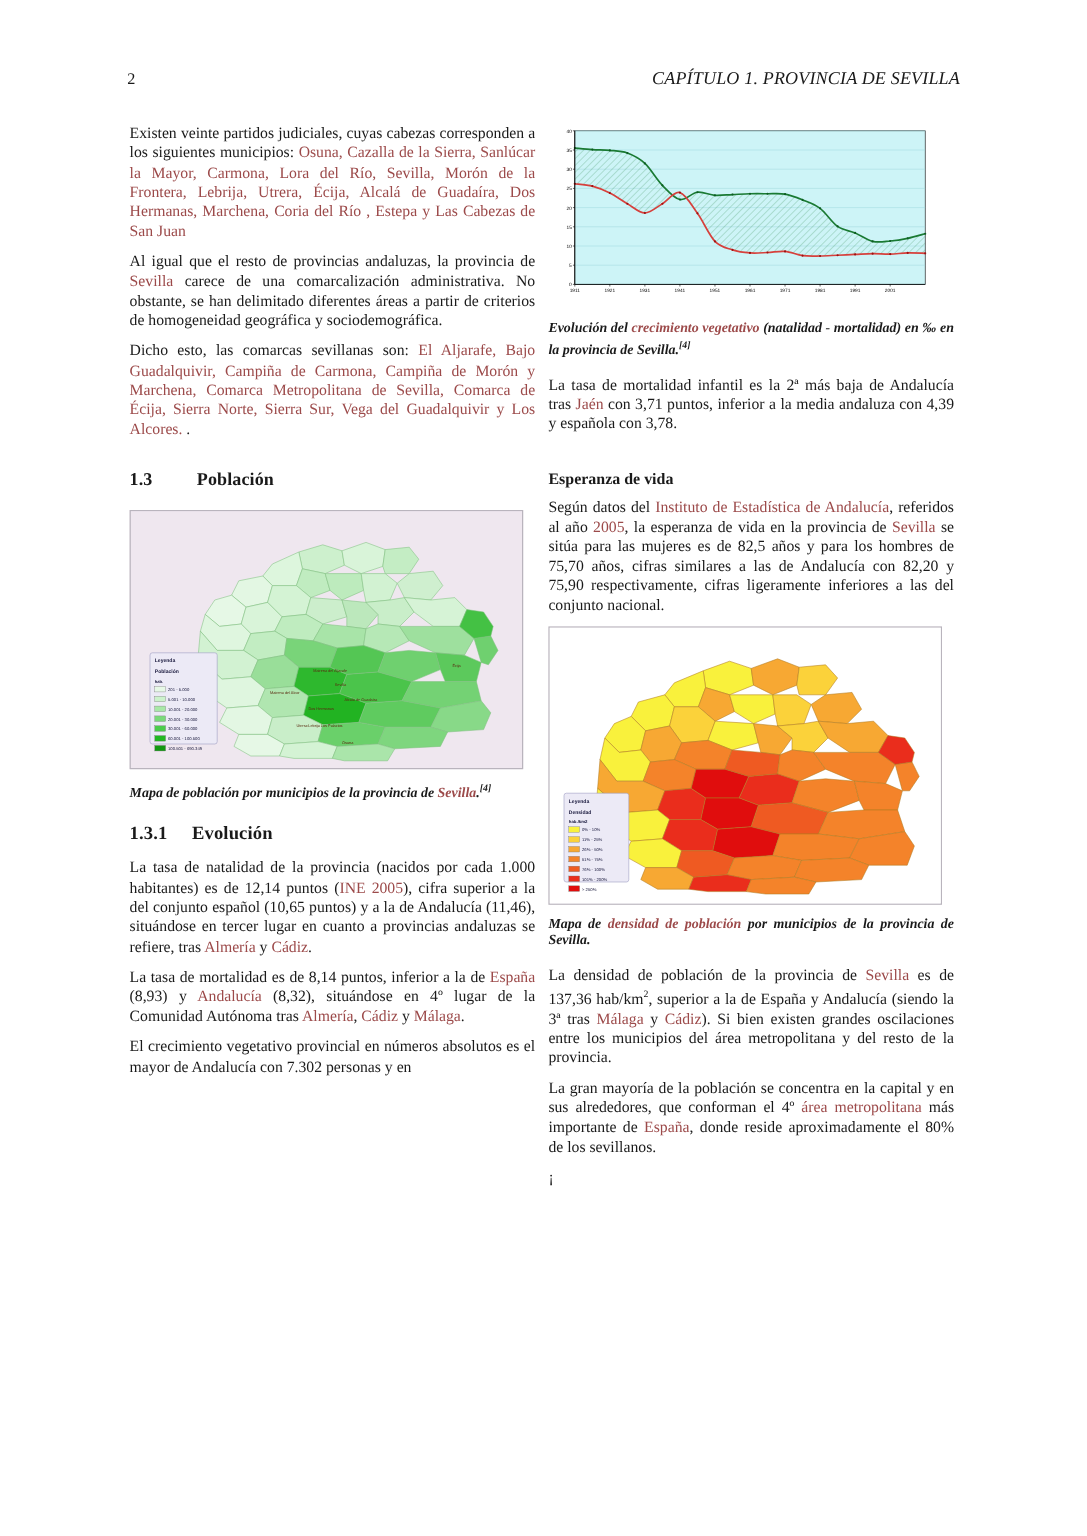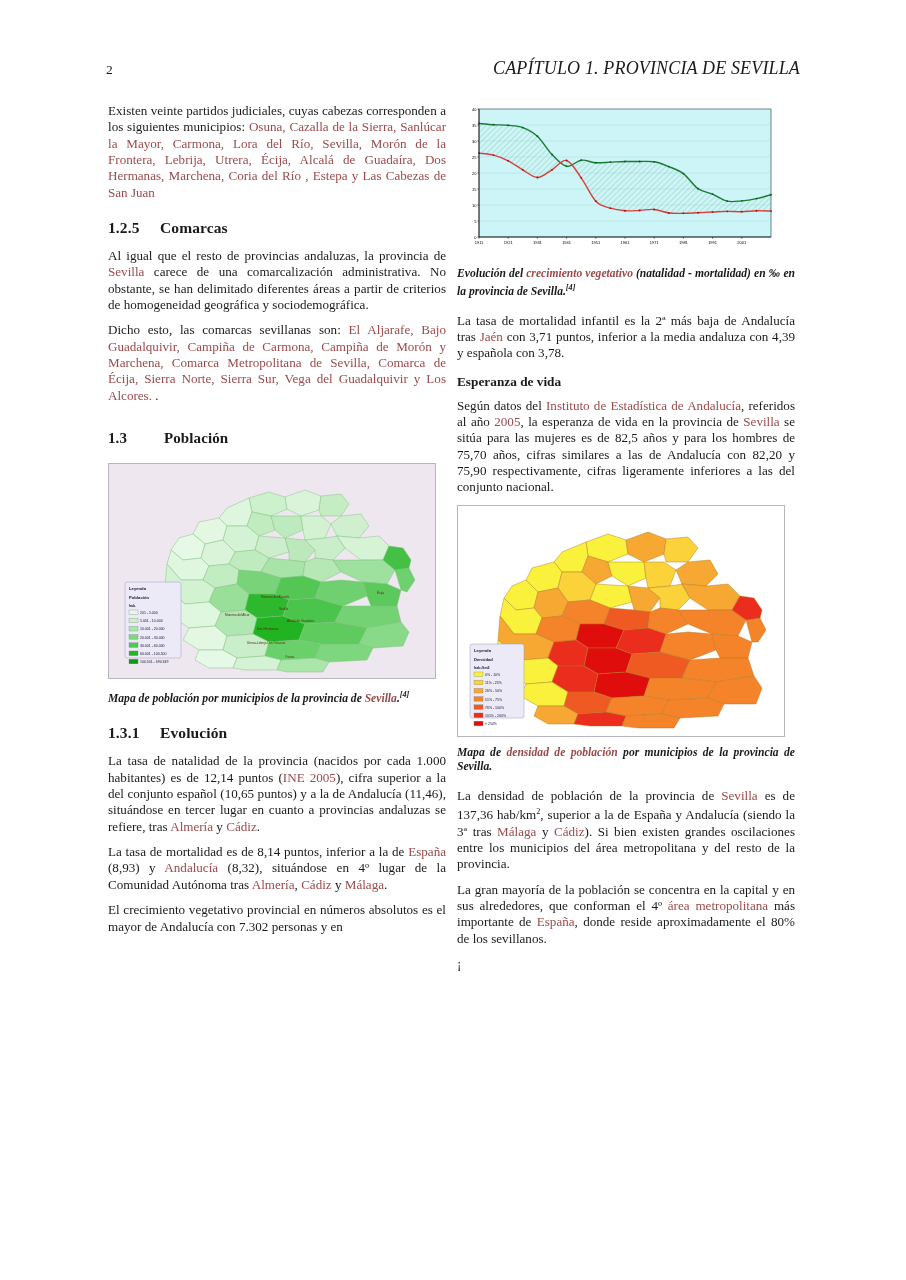--- a/index.html
+++ b/index.html
@@ -31,21 +31,21 @@
     height: 20px;
     display: flex;
     justify-content: space-between;
     align-items: baseline;
   }
   .folio {
     font-size: 13.5px;
     font-family: "Liberation Serif", serif;
   }
   .chaptitle {
-    font-size: 18px;
+    font-size: 15px;
     font-style: italic;
     letter-spacing: .15px;
   }
 
   
   .col {
     position: absolute;
     top: 103px;
     width: 338px;
   }
@@ -74,21 +74,21 @@
     font-size: 15px;
     font-weight: bold;
     margin: 26px 0 16px 0;
     letter-spacing: .1px;
   }
   h1.bigsec .num { display: inline-block; width: 56px; }
 
   h3.sub {
     font-size: 13.3px;
     font-weight: bold;
-    margin: 12px 0 8px 0;
+    margin: 29px 0 8px 0;
   }
 
   .caption {
     font-size: 11.6px;
     font-style: italic;
     line-height: 14.4px;
     margin: 9px 0 13px 0;
     text-align: justify;
     font-weight: bold;
   }
@@ -129,21 +129,20 @@
 
   <div class="runhead">
     <div class="folio">2</div>
     <div class="chaptitle">CAPÍTULO 1.   PROVINCIA DE SEVILLA</div>
   </div>
 
   <div class="col col-left">
 
     <p><span>Existen veinte partidos judiciales, cuyas cabezas corresponden a los siguientes municipios: </span><span class="lnk">Osuna, Cazalla de la Sierra, Sanlúcar la Mayor, Carmona, Lora del Río, Sevilla, Morón de la Frontera, Lebrija, Utrera, Écija, Alcalá de Guadaíra, Dos Hermanas, Marchena, Coria del Río , Estepa y Las Cabezas de San Juan</span></p>
 
-    <h2 class="sec"><span class="num">1.2.5</span><span>Comarcas</span></h2>
 
     <p><span>Al igual que el resto de provincias andaluzas, la provincia de </span><span class="lnk">Sevilla</span><span> carece de una comarcalización administrativa. No obstante, se han delimitado diferentes áreas a partir de criterios de homogeneidad geográfica y sociodemográfica.</span></p>
 
     <p><span>Dicho esto, las comarcas sevillanas son: </span><span class="lnk">El Aljarafe, Bajo Guadalquivir, Campiña de Carmona, Campiña de Morón y Marchena, Comarca Metropolitana de Sevilla, Comarca de Écija, Sierra Norte, Sierra Sur, Vega del Guadalquivir y Los Alcores. </span><span>.</span></p>
 
     <h1 class="bigsec"><span class="num">1.3</span><span>Población</span></h1>
 
     <div class="figframe fig-pop">
       <svg width="326" height="214" viewBox="0 0 326 214">
         <rect x="0" y="0" width="326" height="214" fill="#efe7ef"></rect>

